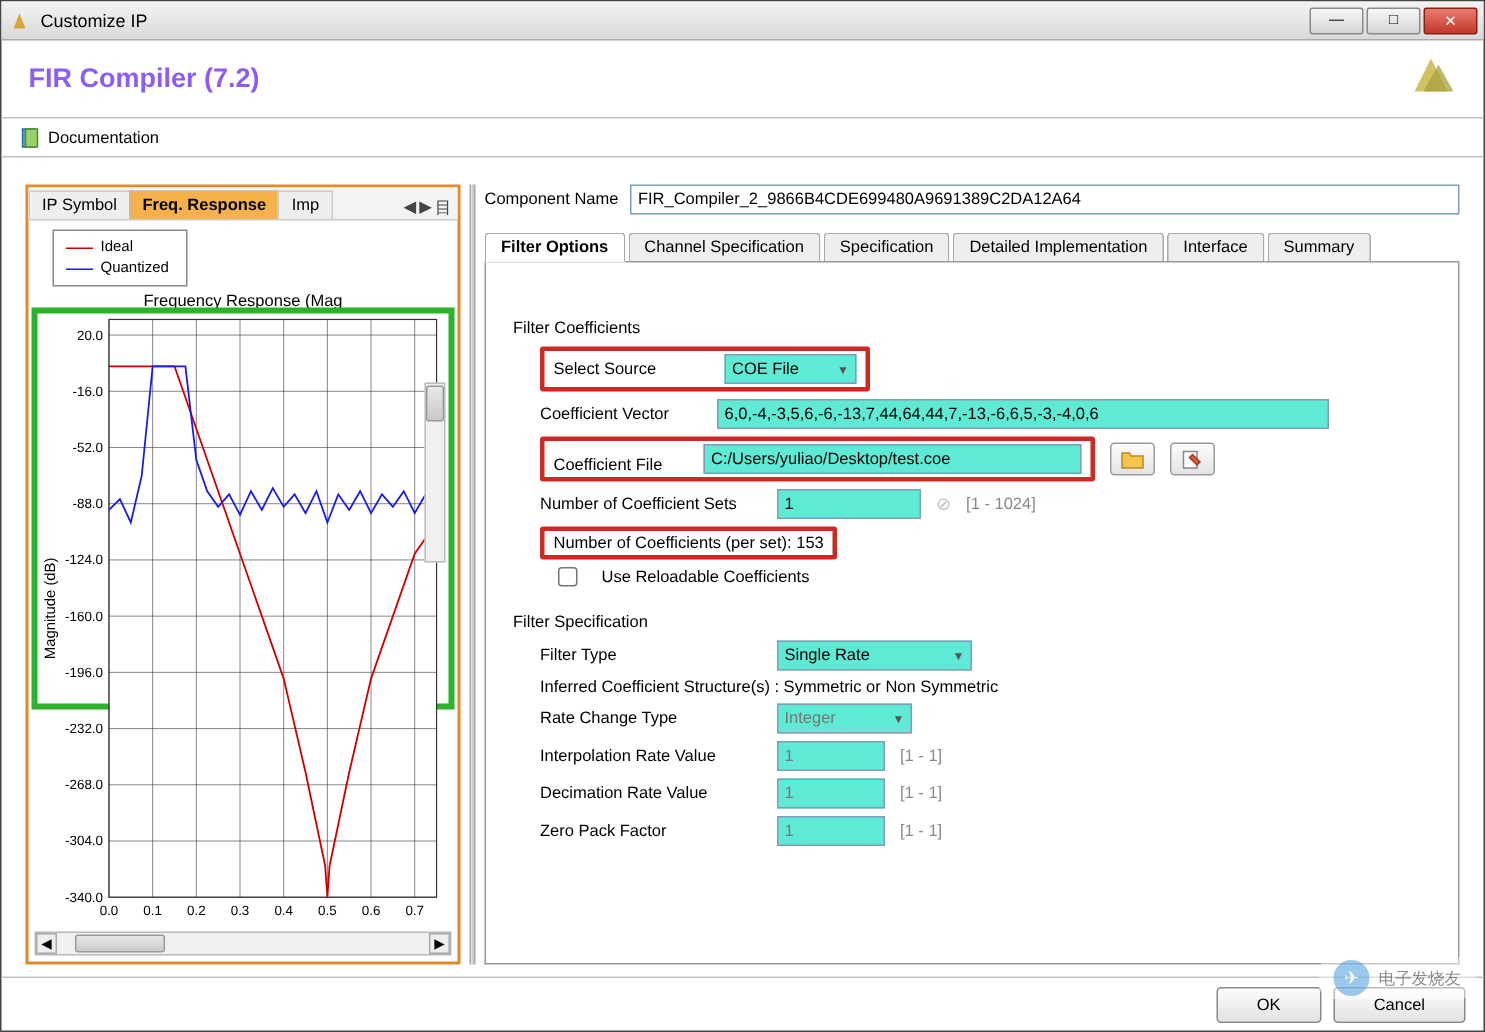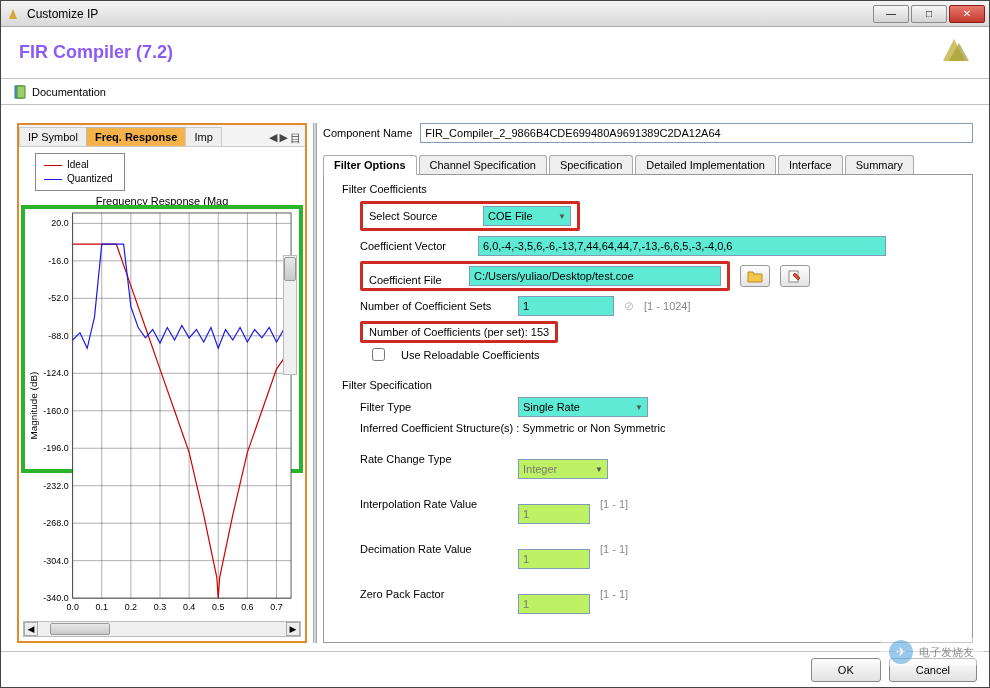--- a/index.html
+++ b/index.html
@@ -39,36 +39,36 @@
   .vsplit { width:4px; background:linear-gradient(to right,#e6e6e6,#c0c0c0); border-left:1px solid #aaa; border-right:1px solid #aaa; }
   .vscroll-right { position:absolute; right:2px; top:46px; width:14px; height:120px; border:1px solid #bbb; background:#f0f0f0; }
   .vscroll-right .thumb { width:12px; height:24px; margin:1px 0 0 0; background:linear-gradient(#e8e8e8,#c9c9c9); border:1px solid #999; border-radius:2px; }
 
   .rightpane { flex:1; display:flex; flex-direction:column; font-size:11px; }
   .row-compname { display:flex; align-items:center; gap:8px; margin-bottom:10px; }
   .row-compname input { flex:1; height:20px; font-size:11px; padding:0 4px; border:1px solid #7f9db9; }
   .tabstrip { height:22px; display:flex; align-items:flex-end; border-bottom:1px solid #999; }
   .tabstrip .tab { padding:3px 10px; border:1px solid #aaa; border-bottom:none; margin-right:2px; background:#eee; font-size:11px; border-top-left-radius:3px; border-top-right-radius:3px; }
   .tabstrip .tab.active { background:#fff; font-weight:bold; position:relative; top:1px; border-bottom:1px solid #fff; }
-  .tabcontent { flex:1; border:1px solid #999; border-top:none; padding:2px 18px; overflow:auto; }
+  .tabcontent { flex:1; border:1px solid #999; border-top:none; padding:32px 18px; overflow:auto; }
   .section-title { font-size:11px; margin:6px 0; }
   .section-indent { margin-left:18px; }
   .form-row { display:flex; align-items:center; gap:10px; margin:5px 0; font-size:11px; }
   .form-row label, .form-row .lbl { min-width:148px; }
   .select, .txtinput { height:20px; border:1px solid #7f9db9; background:#5eead4; font-size:11px; padding:0 4px; }
   .select { display:flex; align-items:center; justify-content:space-between; gap:8px; }
   .select .arrow { font-size:8px; color:#555; }
   .txtinput { }
   .w80 { width:88px; } .w90 { width:96px; } .w70 { width:72px; }
   .range { color:#888; font-size:11px; }
   .redbox { border:3px solid #cc2a23; padding:2px 6px; border-radius:2px; }
   .iconbtn { width:30px; height:22px; border:1px solid #999; border-radius:3px; background:linear-gradient(#fdfdfd,#e3e3e3); display:flex; align-items:center; justify-content:center; }
   .chk { display:flex; align-items:center; gap:16px; }
   input[type=checkbox]{ margin:0; }
-  .disabled { background:#bef264; color:#777;margin-top:20px; }
+  .disabled { background:#5eead4; color:#777; }
   .clearx { color:#c0c0c0; font-size:12px; }
 
   .footer { height:36px; border-top:1px solid #c0c0c0; display:flex; align-items:center; justify-content:flex-end; padding:0 12px; gap:8px; }
   .btn { height:24px; min-width:60px; padding:0 26px; border:1px solid #888; border-radius:3px; background:linear-gradient(#fdfdfd,#e2e2e2); font-size:11px; display:flex; align-items:center; justify-content:center; }
   .watermark { position:absolute; right:6px; bottom:22px; opacity:.75; pointer-events:none; font-size:11px; color:#666; background:rgba(255,255,255,.6); padding:2px 10px; border-radius:10px; display:flex; align-items:center; gap:6px; }
   .wm-circle { width:24px; height:24px; border-radius:50%; background:#7ab8e6; display:flex; align-items:center; justify-content:center; color:#fff; font-size:12px; }
 </style>
 </head>
 <body>
 

